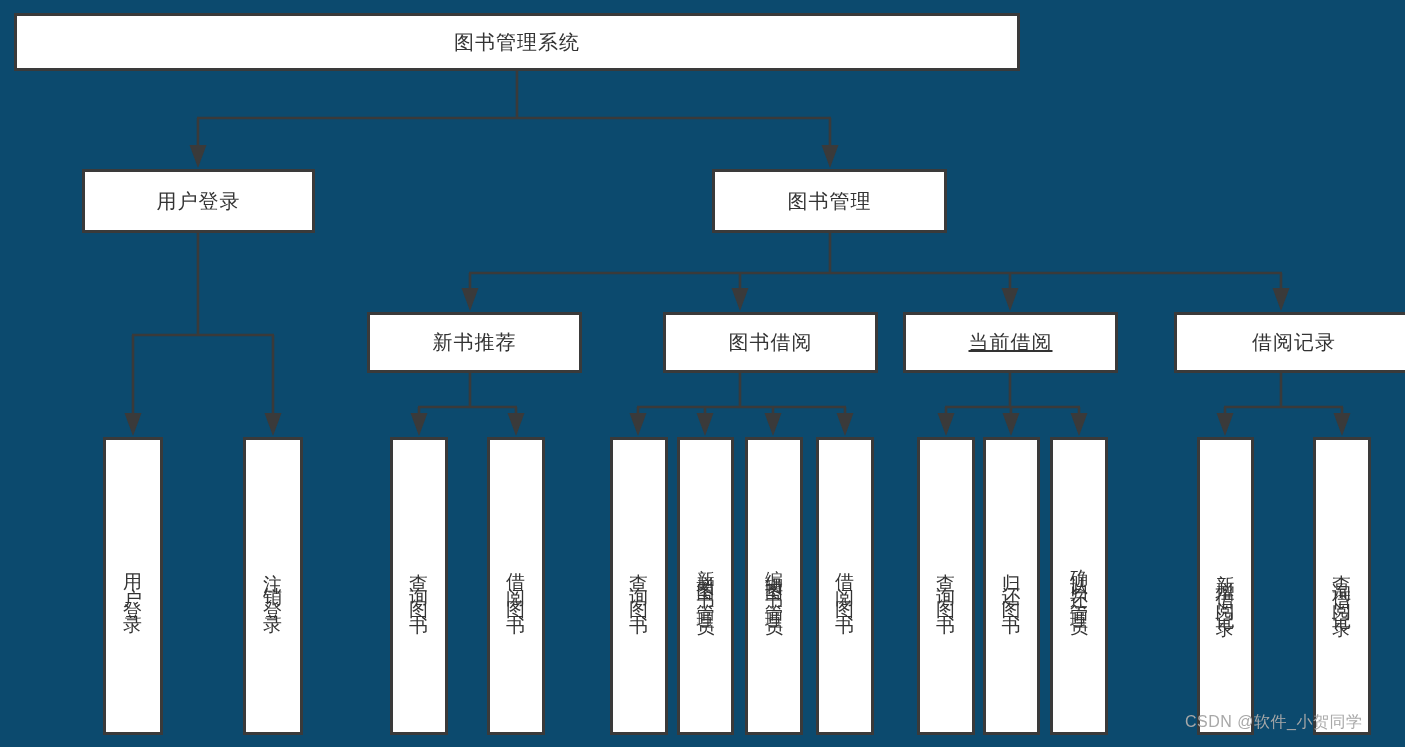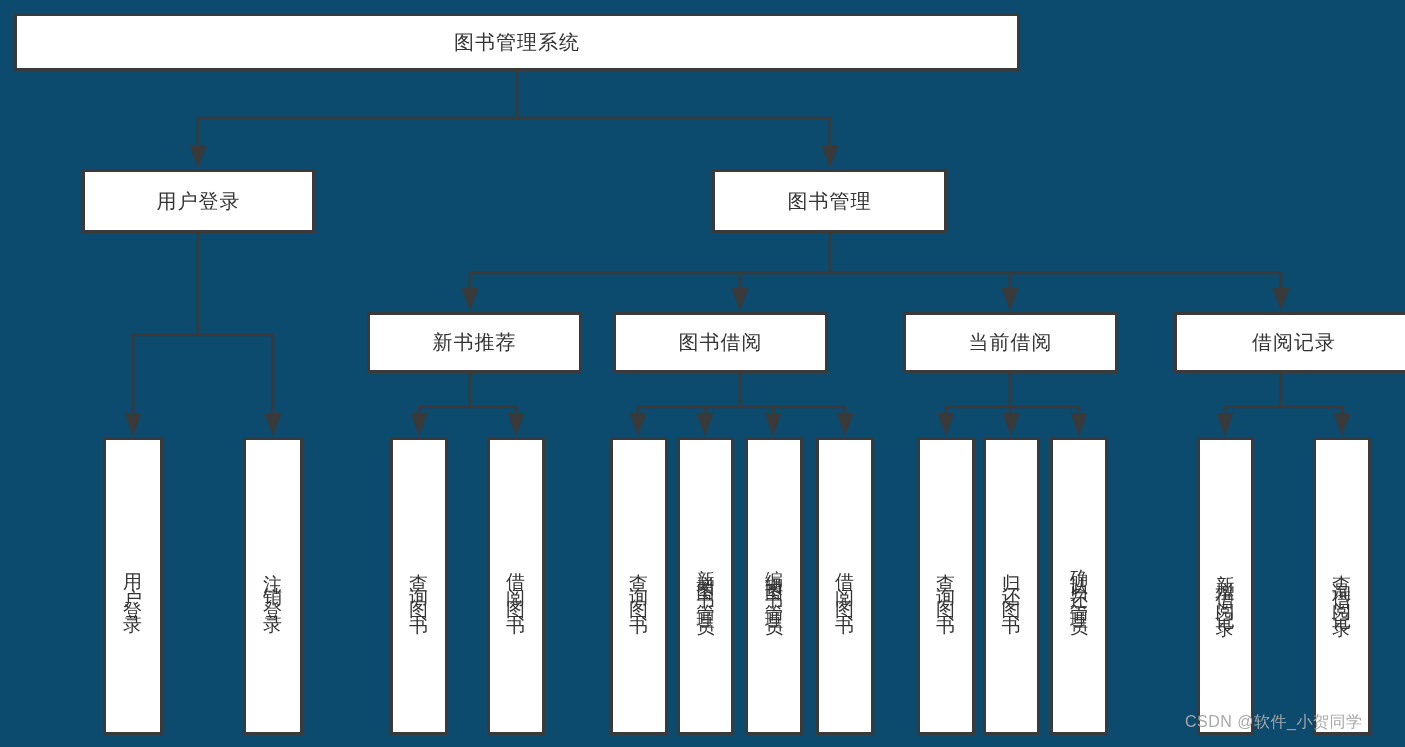--- a/index.html
+++ b/index.html
@@ -46,22 +46,22 @@
     letter-spacing: 14px;
     line-height: 1;
   }
   .vlabel.sp6 { letter-spacing: 9px; }
   .vlabel.sp9 { letter-spacing: 7px; font-size: 18px; }
   
   .n-root          { left: 14px;   top: 13px;  width: 1006px; height: 58px; }
   .n-user-login    { left: 82px;   top: 169px; width: 233px;  height: 64px; }
   .n-book-mgmt     { left: 712px;  top: 169px; width: 235px;  height: 64px; text-align: right; }
   .n-new-book-rec  { left: 367px;  top: 312px; width: 215px;  height: 61px; }
-  .n-book-borrow   { left: 613px;  top: 312px; width: 215px;  height: 61px; }
-  .n-cur-borrow    { left: 903px;  top: 312px; width: 215px;  height: 61px; }
+  .n-book-borrow   { left: 663px;  top: 312px; width: 215px;  height: 61px; }
+  .n-cur-borrow    { left: 903px;  top: 312px; width: 215px;  height: 61px; text-decoration: underline; }
   .n-borrow-record { left: 1174px; top: 312px; width: 240px;  height: 61px; }
   .leaf { top: 437px; height: 298px; }
   .l-user-login  { left: 103px;  width: 60px; }
   .l-logout      { left: 243px;  width: 60px; }
   .l-rec-query   { left: 390px;  width: 58px; }
   .l-rec-borrow  { left: 487px;  width: 58px; }
   .l-bb-query    { left: 610px;  width: 58px; }
   .l-bb-add      { left: 677px;  width: 57px; }
   .l-bb-edit     { left: 745px;  width: 58px; }
   .l-bb-borrow   { left: 816px;  width: 58px; }

